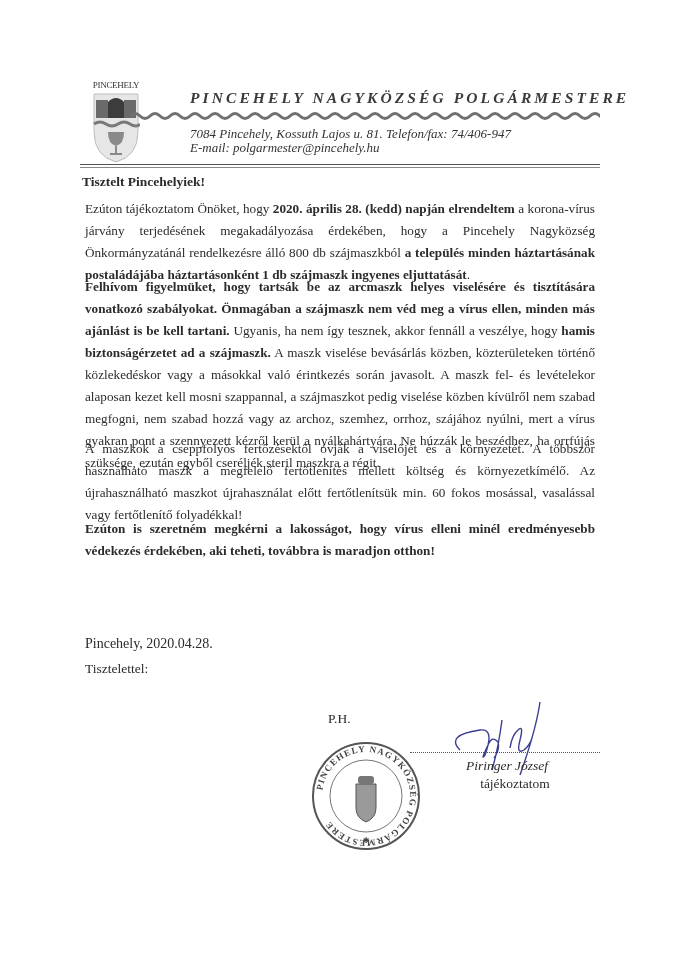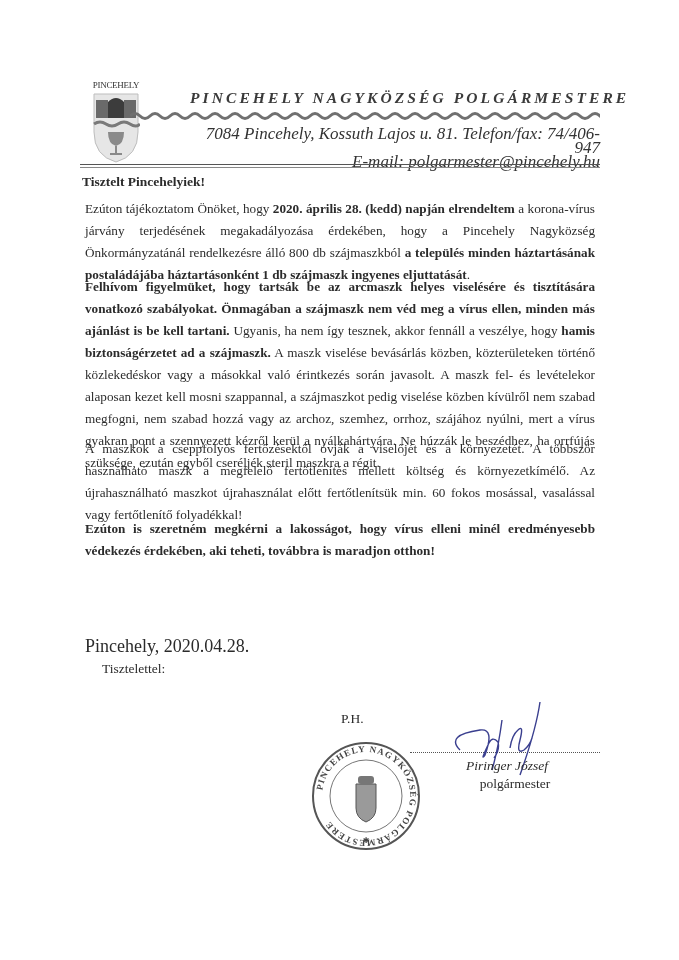--- a/index.html
+++ b/index.html
@@ -8,40 +8,40 @@
   .page{position:absolute;left:0;top:0;width:679px;height:752px;}
 
   
   .logo{position:absolute;left:86px;top:80px;width:60px;height:86px;}
   .logo-label{position:absolute;left:0;top:0;width:60px;text-align:center;
        font-size:9px;letter-spacing:-0.3px;color:#333;}
   .logo svg{position:absolute;left:6px;top:12px;}
   .org-title{position:absolute;left:190px;top:89px;font-size:15.5px;
        font-style:italic;font-weight:bold;letter-spacing:3.1px;color:#3a3a3a;white-space:nowrap;}
   .wave{position:absolute;left:130px;top:110px;}
-  .addr{position:absolute;left:190px;top:127px;width:410px;text-align:right;
-       font-size:17px;font-style:italic;color:#333;line-height:14px;}
+  .addr{position:absolute;left:190px;top:127px;width:410px;text-align:left;
+       font-size:13px;font-style:italic;color:#333;line-height:14px;}
   .rule1{position:absolute;left:80px;top:164px;width:520px;height:1px;background:#555;}
   .rule2{position:absolute;left:80px;top:167px;width:520px;height:1px;background:#888;}
 
   
   .salutation{position:absolute;left:82px;top:174px;font-size:13.5px;font-weight:bold;}
   .para{position:absolute;left:85px;width:510px;font-size:13.2px;line-height:22px;
         text-align:justify;}
   .p1{top:198px;}
   .p2{top:276px;}
   .p3{top:438px;}
   .p4{top:518px;font-weight:bold;}
   .slogan{position:absolute;left:85px;top:583px;font-size:13.5px;font-weight:bold;}
-  .place-date{position:absolute;left:85px;top:636px;font-size:18px;text-align:right;}
-  .greeting{position:absolute;left:85px;top:661px;font-size:13.5px;margin-left:17px;}
+  .place-date{position:absolute;left:85px;top:636px;font-size:14px;text-align:right;}
+  .greeting{position:absolute;left:85px;top:661px;font-size:13.5px;}
   b{font-weight:bold;}
 
   
-  .ph{position:absolute;left:328px;top:711px;font-size:13.5px;margin-left:13px;}
+  .ph{position:absolute;left:328px;top:711px;font-size:13.5px;}
   .stamp{position:absolute;left:310px;top:740px;}
   .sig-line{position:absolute;left:410px;top:752px;width:190px;border-top:1px dotted #555;}
   .signature{position:absolute;left:440px;top:700px;}
   .signer-name{position:absolute;left:442px;top:758px;width:130px;text-align:center;font-size:13.5px;font-style:italic;}
   .signer-title{position:absolute;left:450px;top:776px;width:130px;text-align:center;font-size:13.5px;}
 </style>
 </head>
 <body>
 
 <div class="page">
@@ -99,14 +99,14 @@
     <text x="56" y="103" font-size="8" text-anchor="middle" fill="#444">✱</text>
   </svg>
 
   <div class="sig-line"></div>
 
   <svg class="signature" width="130" height="80" viewBox="0 0 130 80">
     <path d="M20 50 Q5 35 40 30 Q55 28 45 55 Q40 62 48 45 Q52 35 58 42 Q60 50 54 58 M62 20 Q58 50 52 70 M70 48 Q72 35 78 30 Q84 24 80 40 Q76 55 84 50 Q90 45 92 38 M100 2 Q96 30 80 75" stroke="#3a3f8f" stroke-width="1.4" fill="none"></path>
   </svg>
 
   <div class="signer-name">Piringer József</div>
-  <div class="signer-title">polgármester</div>
+  <div class="signer-title">tájékoztatom</div>
 </div>
 
 </body></html>

